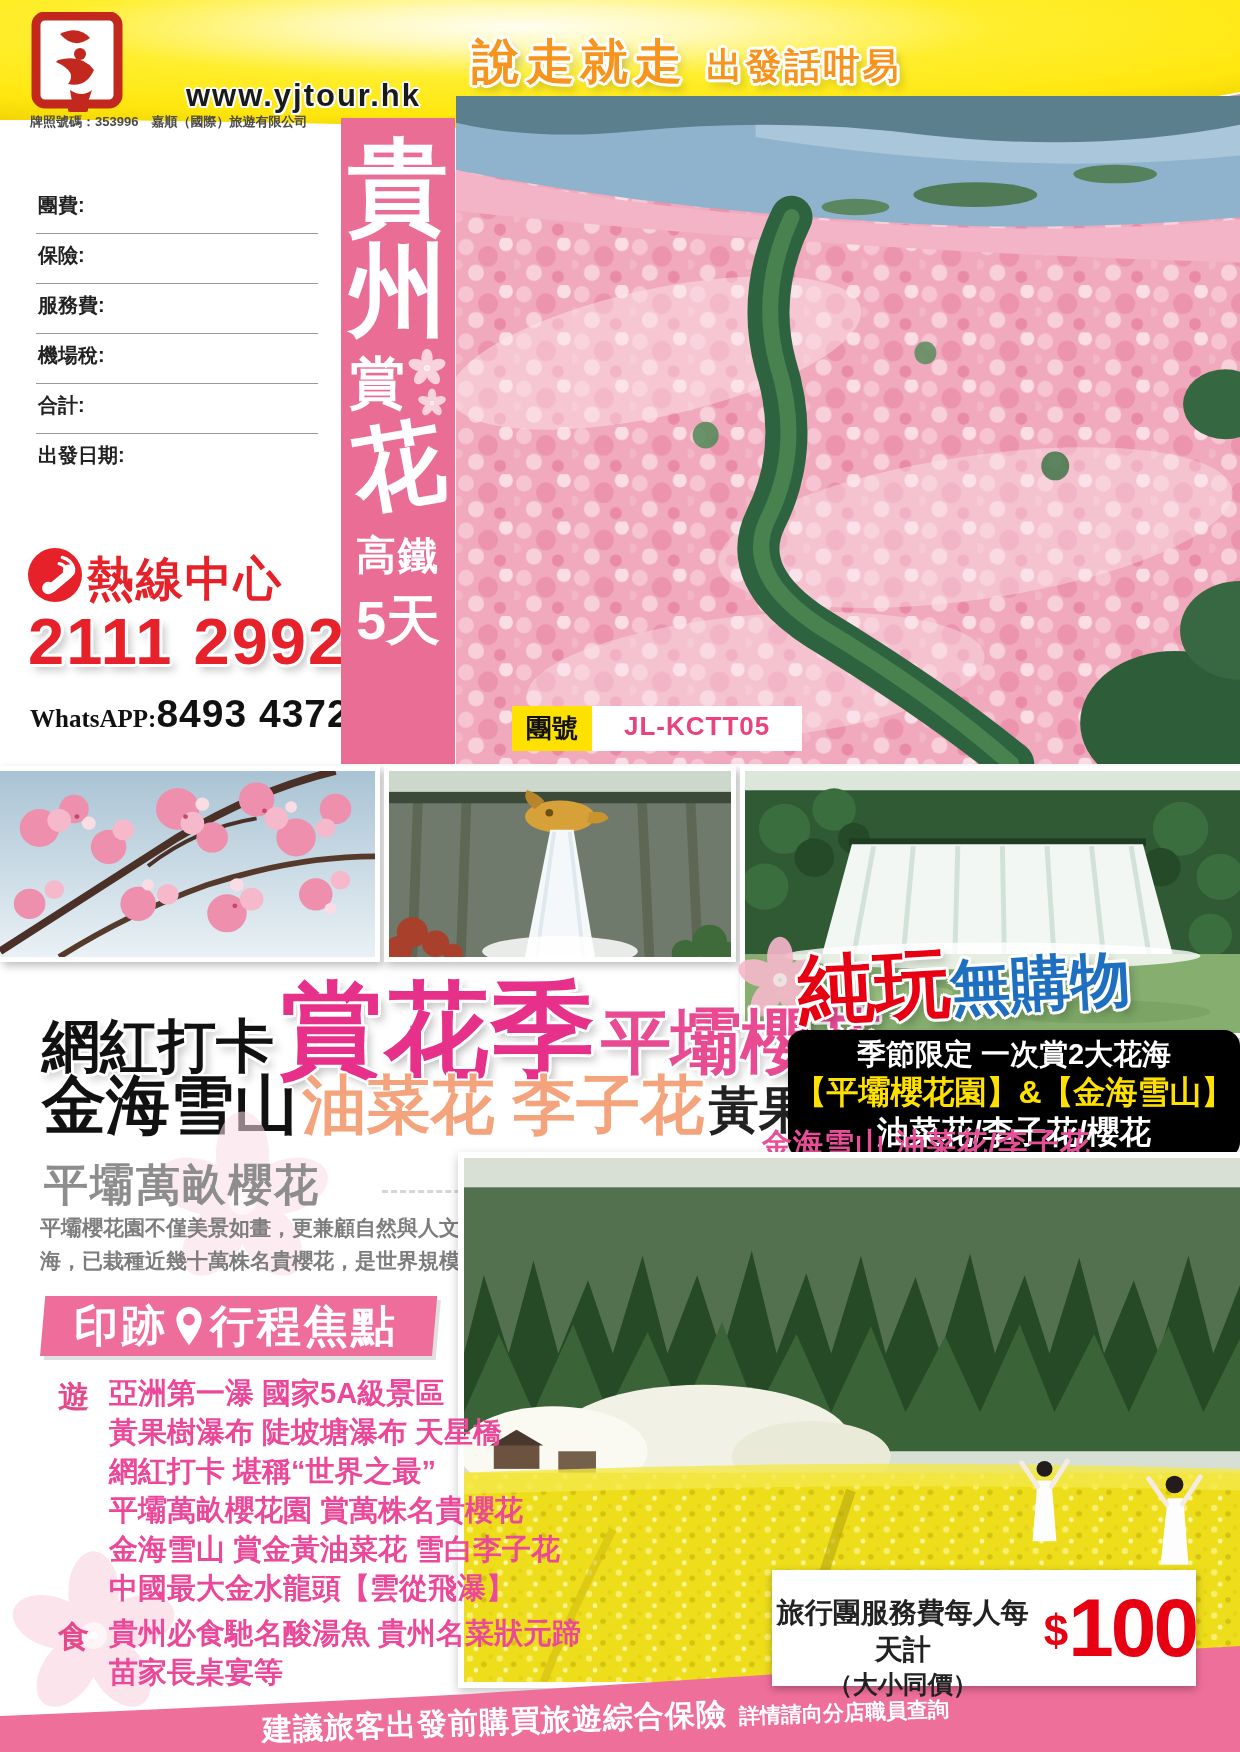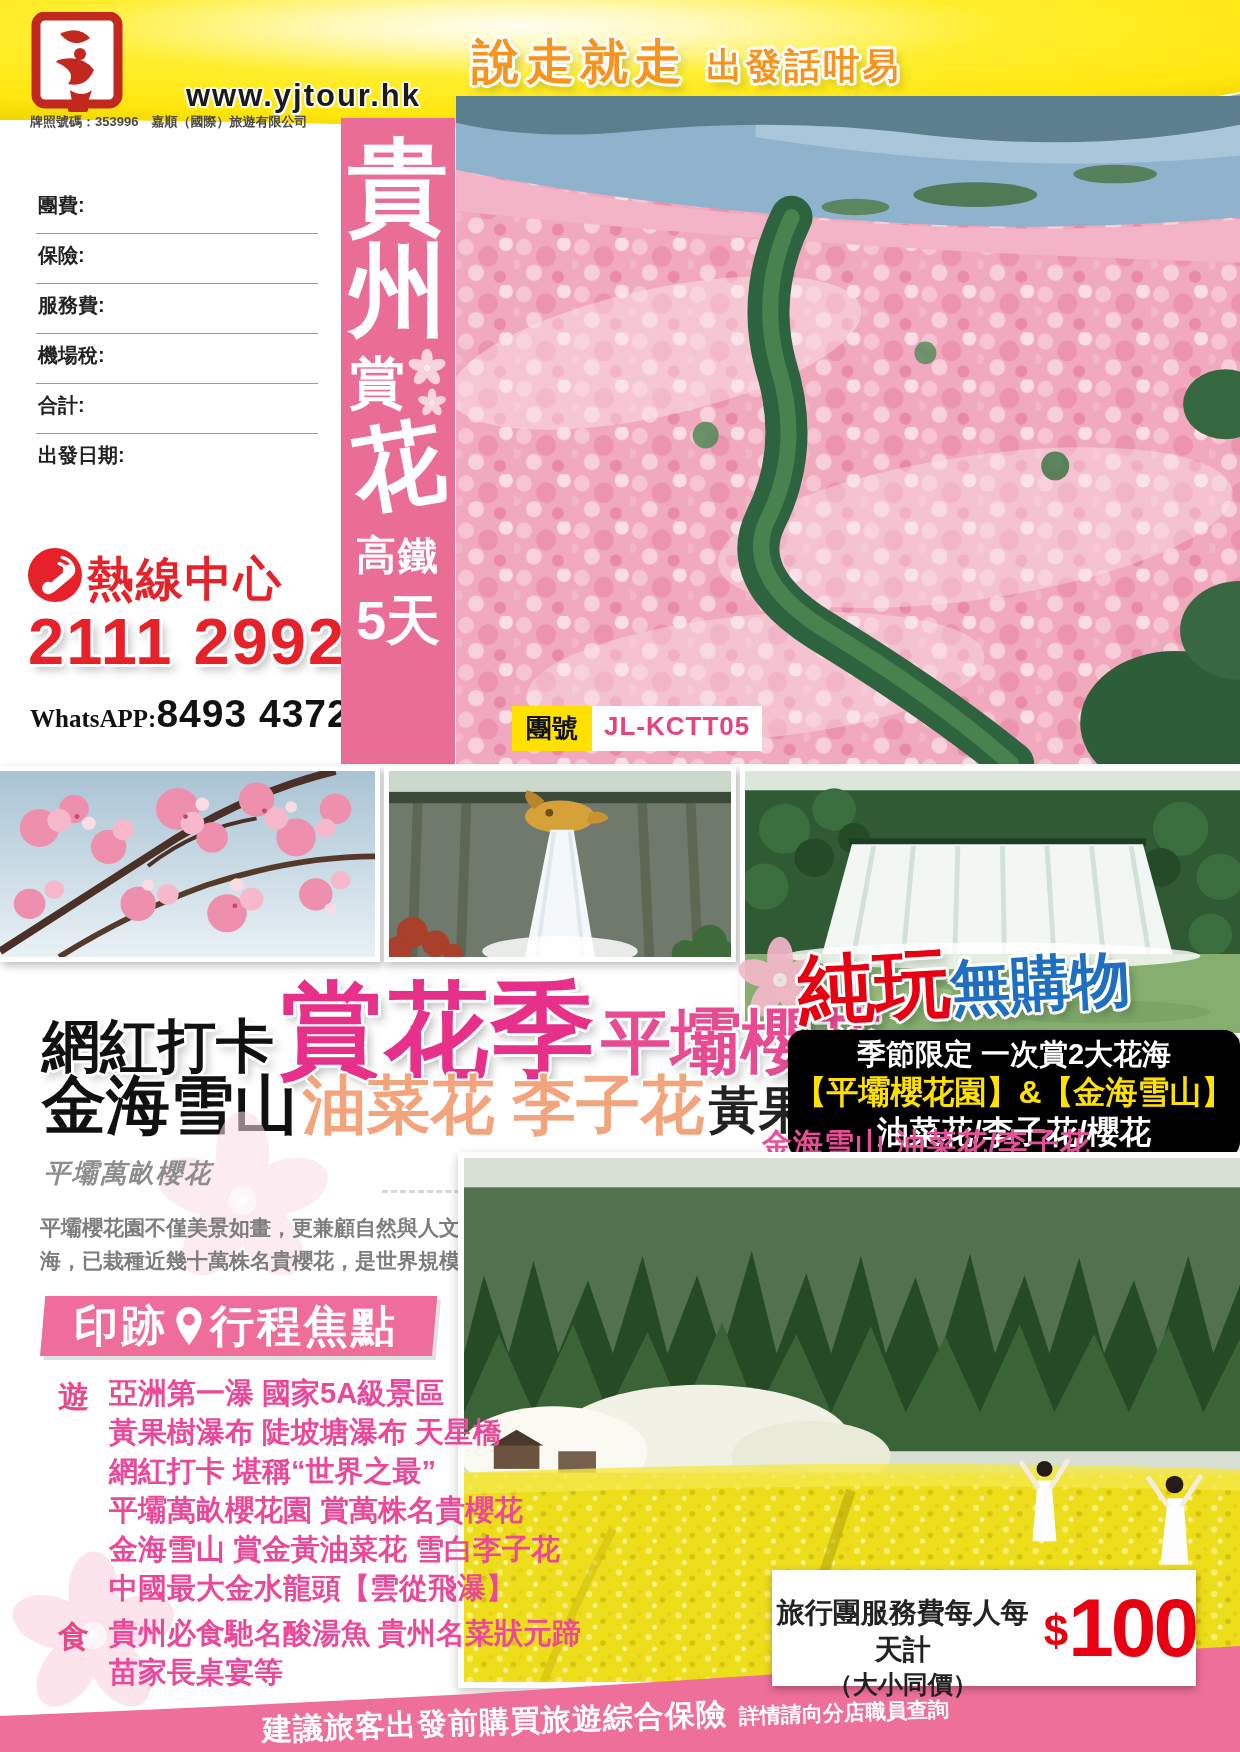--- a/index.html
+++ b/index.html
@@ -49,21 +49,21 @@
   .photo { overflow:hidden; background:#ccc; }
   .photo svg { display:block; width:100%; height:100%; }
   .hero { left:456px; top:96px; width:784px; height:668px; }
   .p1 { left:0; top:766px; width:380px; height:196px; border:5px solid #fff; border-left:none; box-shadow:3px 4px 8px rgba(0,0,0,.25); }
   .p2 { left:384px; top:766px; width:352px; height:196px; border:5px solid #fff; box-shadow:3px 4px 8px rgba(0,0,0,.25); }
   .p3 { left:740px; top:766px; width:500px; height:272px; border:5px solid #fff; border-right:none; box-shadow:3px 4px 8px rgba(0,0,0,.25); }
   .pbottom { left:458px; top:1152px; width:782px; height:536px; border:6px solid #fff; border-right:none; box-shadow:0 4px 10px rgba(0,0,0,.22); }
 
   .code-badge { left:512px; top:706px; display:flex; font-weight:800; }
   .code-label { background:#ffe100; color:#111; font-size:26px; padding:5px 14px; }
-  .code-value { background:#fff; color:#e8437e; font-size:26px; padding:5px 12px; letter-spacing:1px; }
+  .code-value { background:#fff; color:#e8437e; font-size:26px; padding:5px 32px; letter-spacing:1px; }
 
   
   .headline1 { left:42px; top:962px; white-space:nowrap; }
   .hl-tag { font-size:58px; font-weight:900; color:#111; }
   .hl-big { font-size:104px; font-weight:900; color:#e6308a; letter-spacing:2px; }
   .hl-sub { font-size:70px; font-weight:900; color:#e84b92; }
   .headline1 span, .headline2 span { vertical-align:baseline; }
   .headline2 { left:42px; top:1062px; white-space:nowrap; }
   .hl2-lead { font-size:64px; font-weight:900; color:#111; }
   .hl2-peach { font-size:64px; font-weight:900; color:#f4a47c; }
@@ -72,21 +72,21 @@
   
   .noshop { left:798px; top:932px; transform:rotate(-3deg); white-space:nowrap; }
   .ns-red { font-size:76px; font-weight:900; color:#e60012; }
   .ns-blue { font-size:60px; font-weight:900; color:#1e6fc0; }
   .seasonbox { left:788px; top:1030px; width:452px; height:128px; background:#000000; border-radius:16px; display:flex; flex-direction:column; align-items:center; justify-content:center; line-height:1.25; box-shadow:0 3px 6px rgba(0,0,0,.15); }
   .sb1 { font-size:29px; font-weight:900; color:#fff; }
   .sb2 { font-size:32px; font-weight:900; color:#ffe100; }
   .sb3 { font-size:32px; font-weight:900; color:#fff; }
 
   
-  .intro-title { left:44px; top:1156px; font-size:26px; font-weight:700; color:#8d8d8d; letter-spacing:2px;font-style:italic; }
+  .intro-title { left:44px; top:1156px; font-size:44px; font-weight:700; color:#8d8d8d; letter-spacing:2px; }
   .intro-dash { left:382px; top:1190px; width:648px; border-top:3px dashed #d6d6d6; }
   .intro-body { left:40px; top:1212px; width:1170px; font-size:21px; line-height:1.55; color:#7d7d7d; font-weight:600; }
 
   
   .hl-banner { left:40px; top:1296px; width:392px; height:60px; }
   .hl-banner-bg { position:absolute; inset:0; background:#ee6d9a; transform:skewX(-5deg); transform-origin:left bottom; box-shadow:4px 4px 0 rgba(0,0,0,.12); }
   .hl-banner-in { position:absolute; inset:0; display:flex; align-items:center; justify-content:center; gap:8px; color:#fff; font-size:44px; font-weight:900; letter-spacing:3px; }
   .hl-list { left:58px; top:1374px; display:flex; gap:20px; }
   .hl-label { font-size:31px; font-weight:900; color:#e6498b; padding-top:2px; }
   .hl-items { font-size:29px; font-weight:700; color:#ec4899; line-height:39px; white-space:nowrap; }

